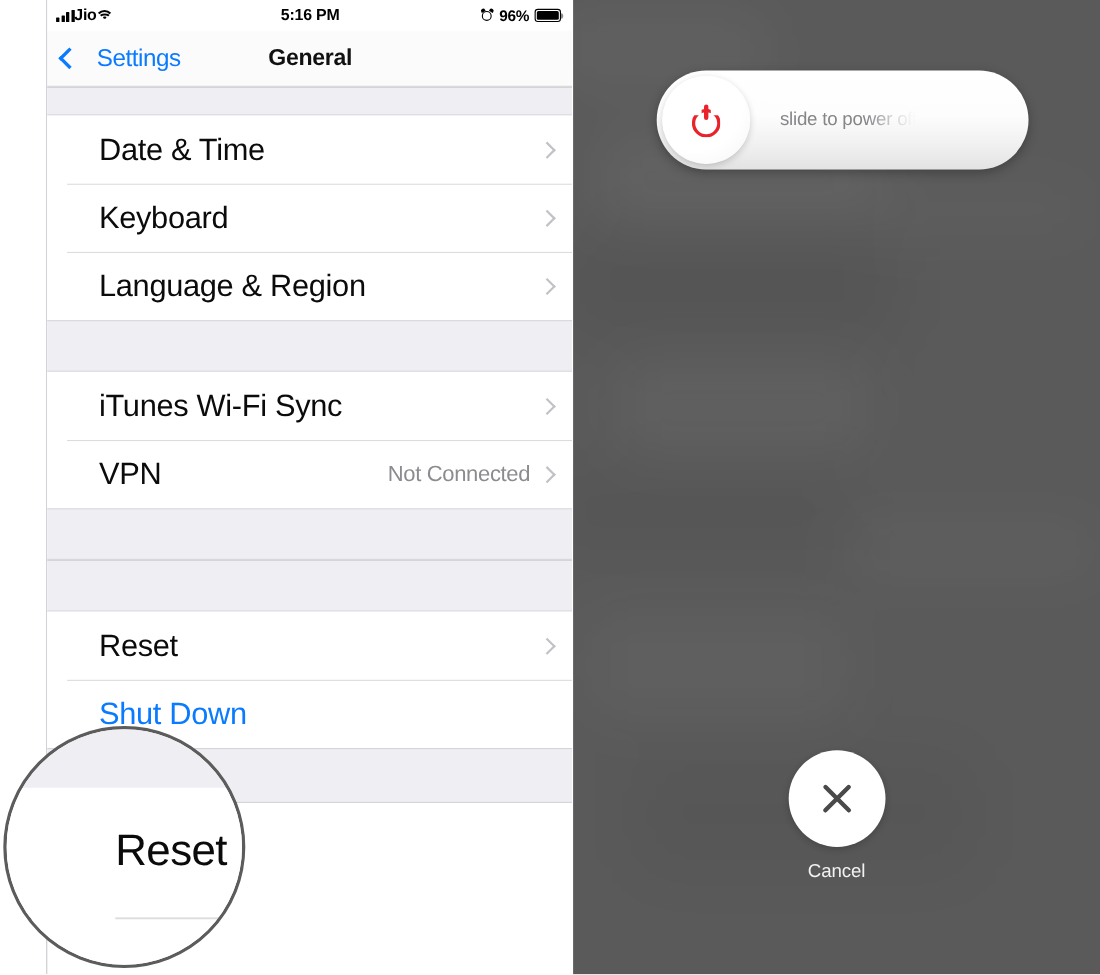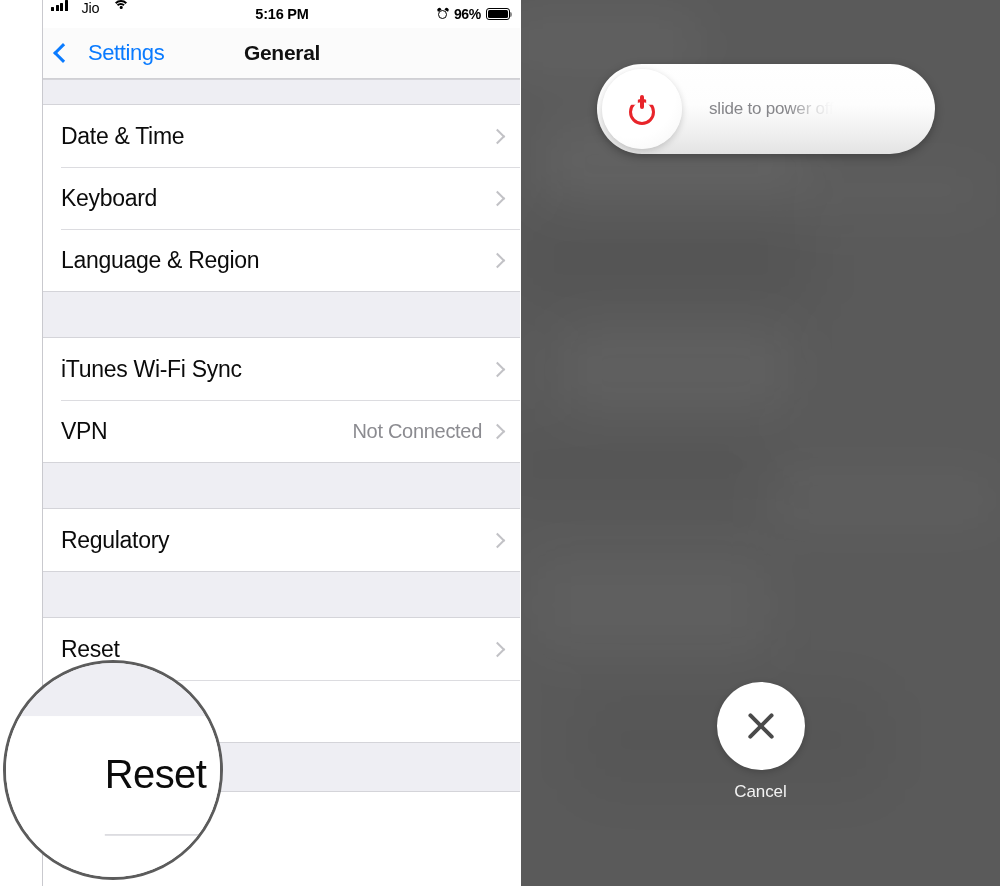--- a/index.html
+++ b/index.html
@@ -23,21 +23,21 @@
     border-left:1px solid #c9c9ce;
   }
 
   
   .statusbar{
     position:relative;height:28px;width:100%;
     background:#ffffff;
     display:flex;align-items:center;
     font-size:14.5px;color:#000;
   }
-  .sb-left{position:absolute;left:8px;top:0;height:28px;display:flex;align-items:flex-start;gap:14px;}
+  .sb-left{position:absolute;left:8px;top:0;height:28px;display:flex;align-items:center;gap:0;font-weight:bold;}
   .sb-center{position:absolute;left:0;right:0;top:0;height:28px;display:flex;align-items:center;justify-content:center;}
   .sb-right{position:absolute;right:9px;top:0;height:28px;display:flex;align-items:center;gap:5px;}
   .sb-time{font-weight:bold;font-size:14.5px;letter-spacing:-.2px;}
   .sb-carrier{font-size:14.5px;letter-spacing:-.2px;}
   .sb-pct{font-weight:bold;font-size:14px;letter-spacing:-.3px;}
   .bars{display:flex;align-items:flex-end;gap:1.5px;height:11px;}
   .bars i{display:block;width:3px;background:#000;border-radius:.5px;}
   .bars i:nth-child(1){height:4px}
   .bars i:nth-child(2){height:6px}
   .bars i:nth-child(3){height:8.5px}
@@ -83,21 +83,21 @@
   .gap{background:#eeeef3;border-top:1px solid #d4d4d9;border-bottom:1px solid #d4d4d9;}
   .row{
     position:relative;height:62px;background:#fff;
     display:flex;align-items:center;
     padding-left:18px;padding-right:14px;
     box-sizing:border-box;
   }
   .row + .row::before{
     content:"";position:absolute;left:18px;right:0;top:0;height:1px;background:#dcdce0;
   }
-  .row-label{font-size:23px;color:#0b0b0b;letter-spacing:-.3px;}
+  .row-label{font-size:28px;color:#0b0b0b;letter-spacing:-.3px;margin-left:29px;}
   .row-label.blue{color:#0a7bff;}
   .row-right{margin-left:auto;display:flex;align-items:center;gap:10px;}
   .row-value{font-size:20px;color:#8b8b90;letter-spacing:-.3px;}
   .chev{
     display:inline-block;width:9px;height:9px;
     border-top:2.4px solid #c2c2c6;border-right:2.4px solid #c2c2c6;
     transform:rotate(45deg);margin-right:4px;
   }
 
   
@@ -264,28 +264,20 @@
             <span class="row-label">VPN</span>
             <span class="row-right">
               <span class="row-value">Not Connected</span>
               <span class="chev"></span>
             </span>
           </div>
         </div>
 
         <div class="gap" style="height:45px"></div>
 
-        <div>
-          <div class="row">
-            <span class="row-label">Regulatory</span>
-            <span class="row-right">
-              <span class="chev"></span>
-            </span>
-          </div>
-        </div>
 
         <div class="gap" style="height:45px"></div>
 
         <div>
           <div class="row">
             <span class="row-label">Reset</span>
             <span class="row-right">
               <span class="chev"></span>
             </span>
           </div>

